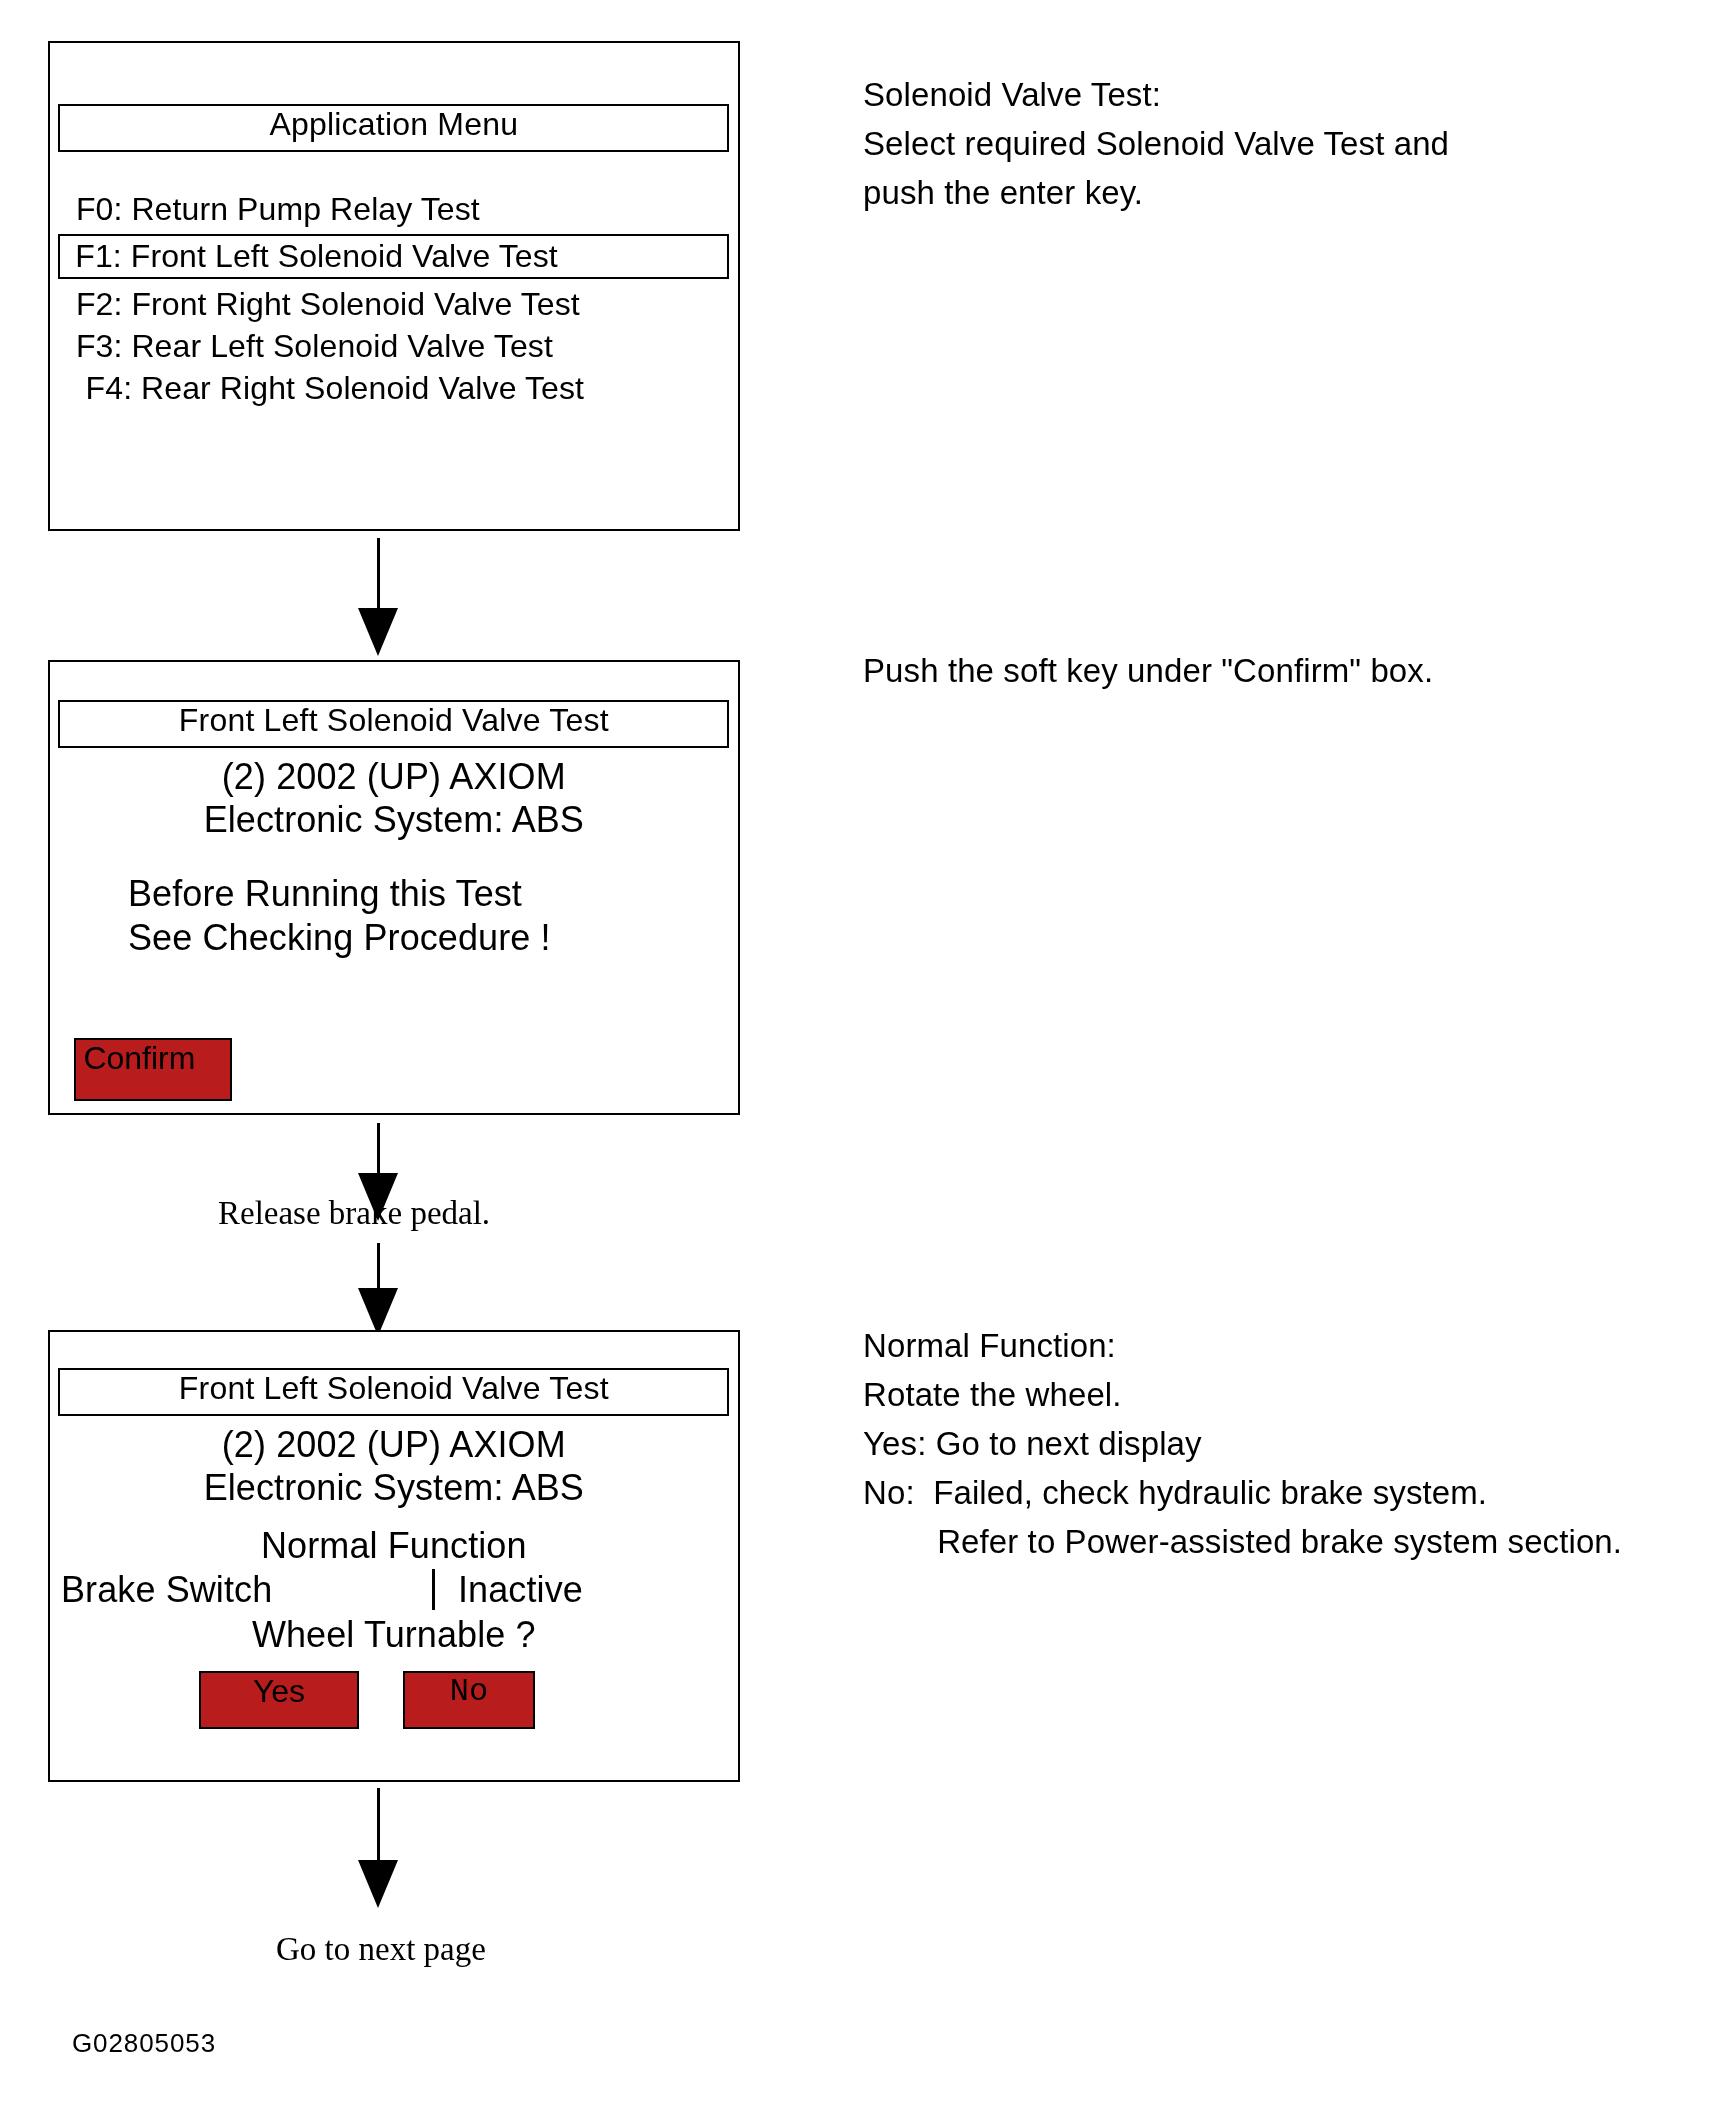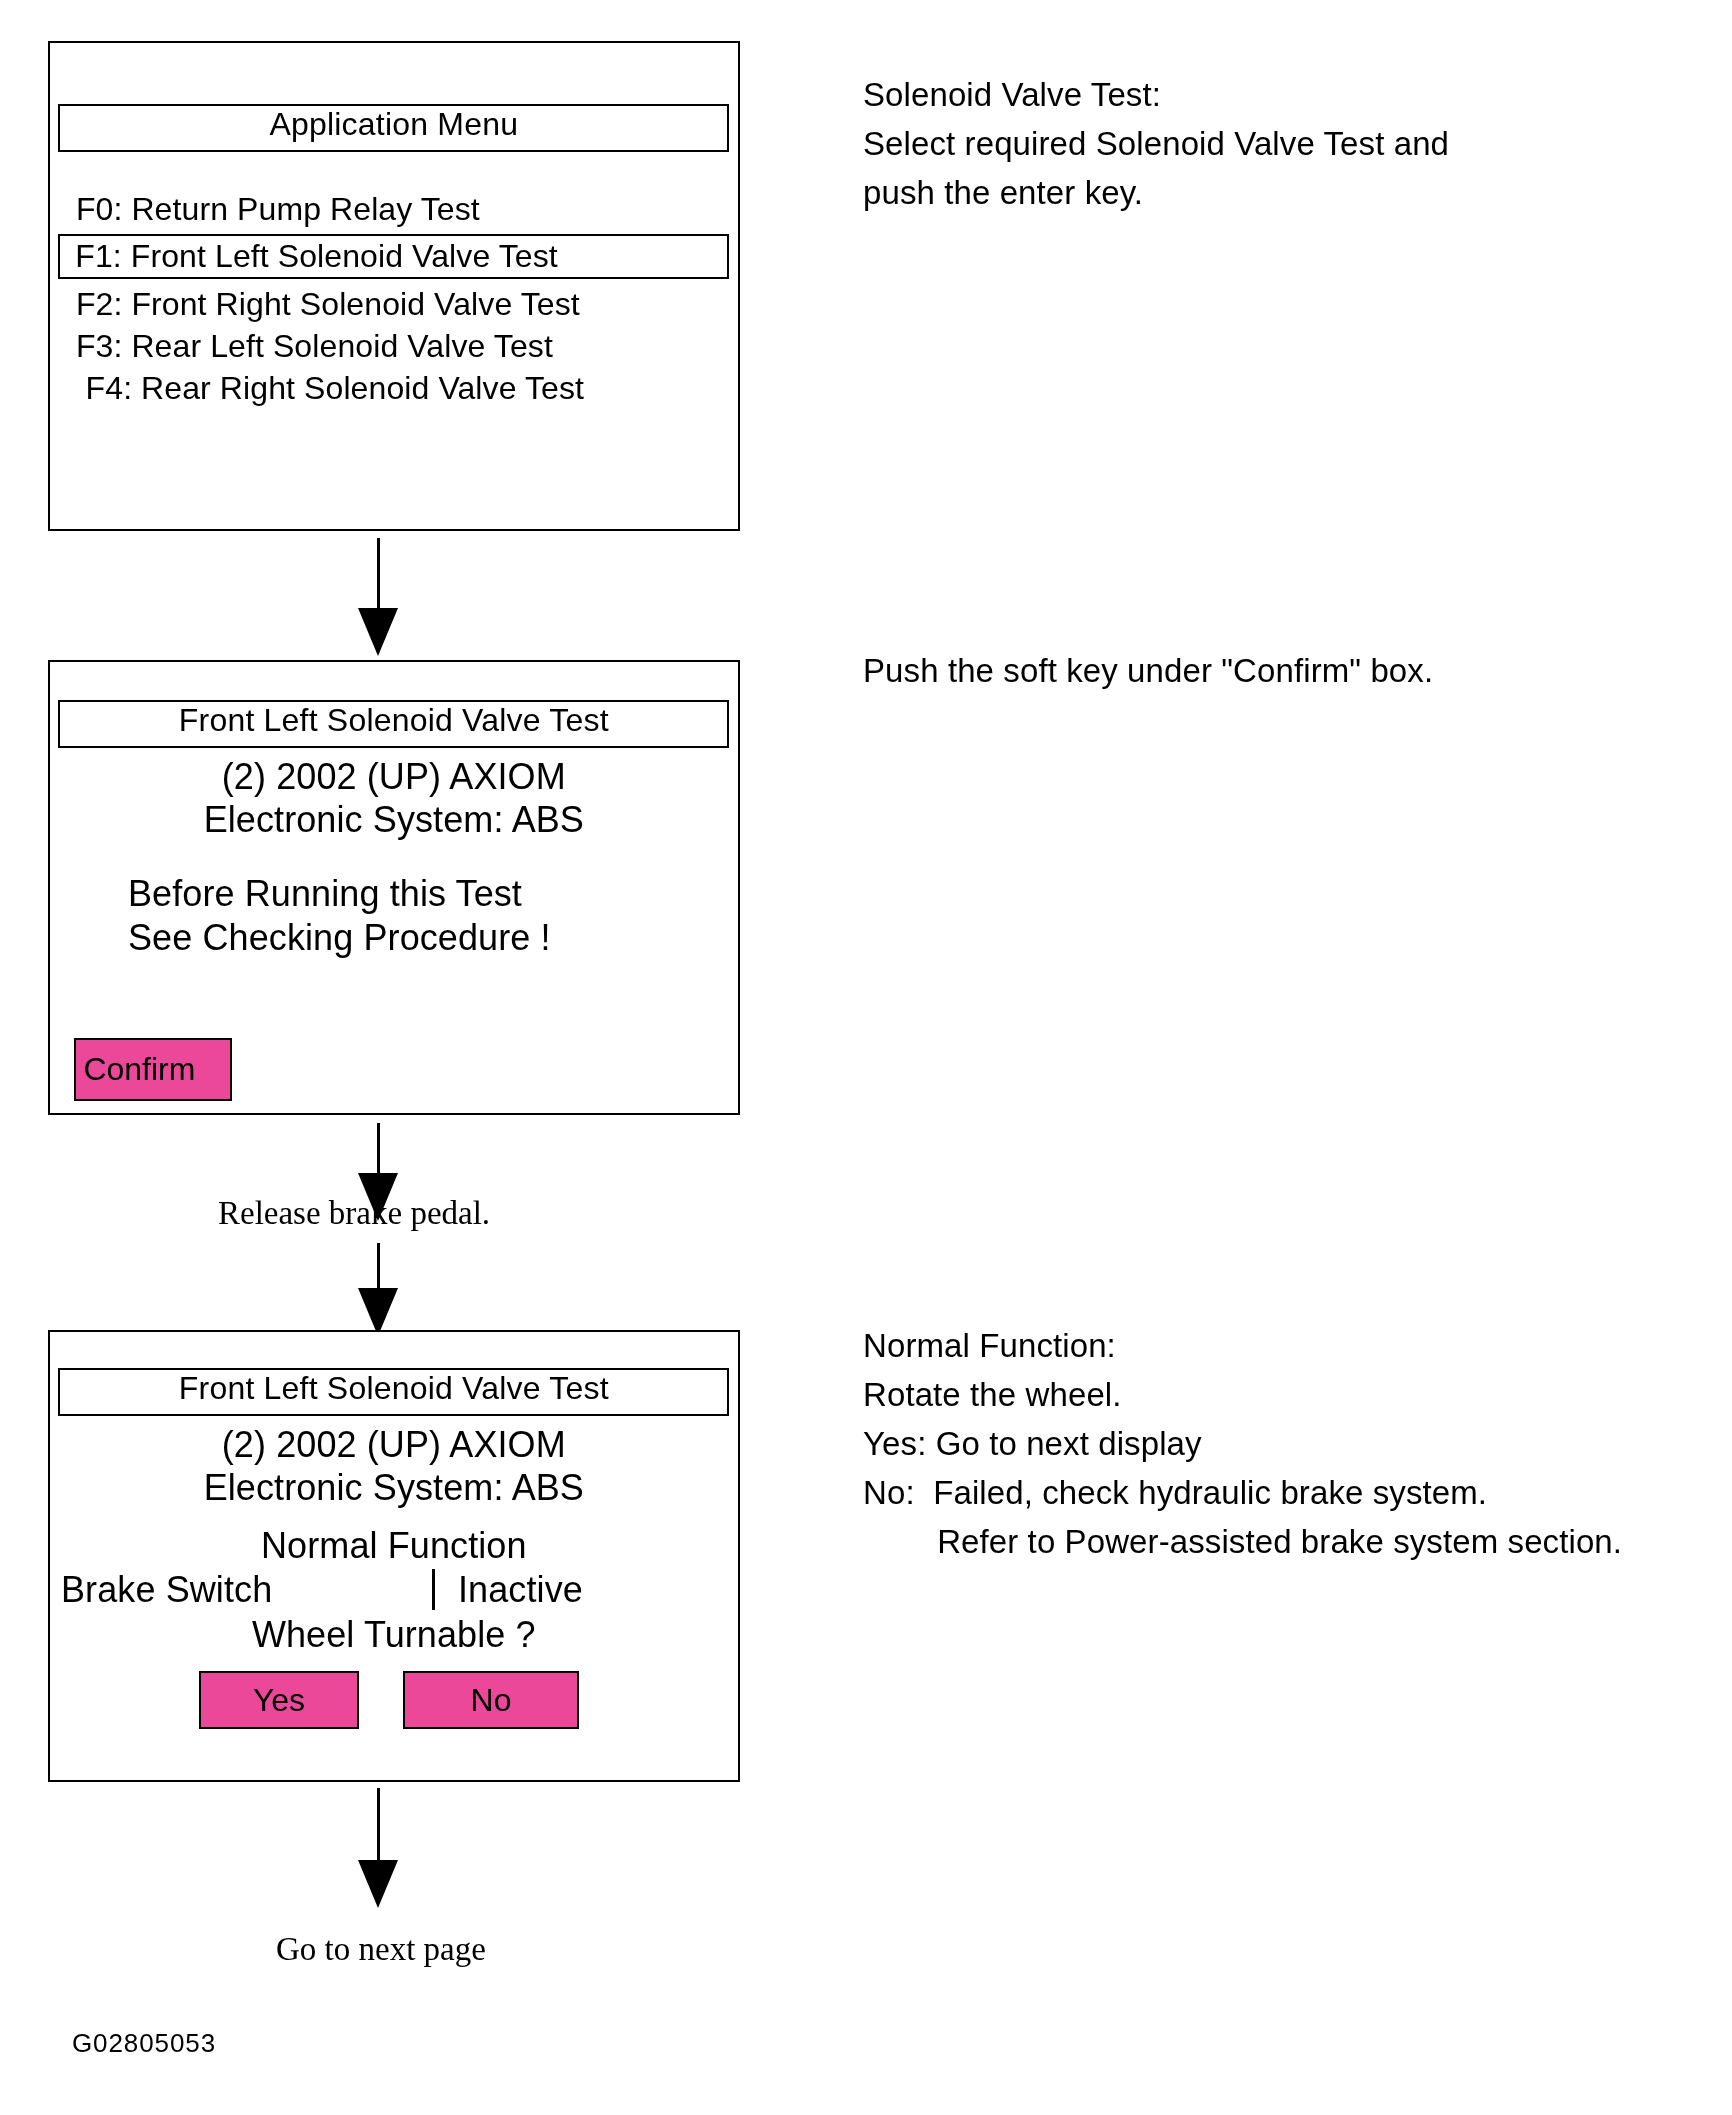--- a/index.html
+++ b/index.html
@@ -65,24 +65,23 @@
   }
   .centered {
     text-align: center;
   }
 
   .softkey {
     position: absolute;
     border: 2.8px solid #000;
     box-sizing: border-box;
     display: flex;
-    align-items: center;
     justify-content: center;
     font-size: 32px;
-    background: #ec4899;
+    background: #b91c1c;
     white-space: nowrap;
   }
   .softkey.confirm {
     justify-content: flex-start;
     padding-left: 7.4px;
   }
 
   .vsep {
     position: absolute;
     width: 2.8px;
@@ -223,21 +222,21 @@
     <div class="vsep" style="left:382px; top:237px; height:41px;"></div>
 
     <div class="screen-line" style="left:408px; top:237px;">Inactive</div>
 
     <div class="screen-line centered" style="left:8.3px; top:282px; width:671px;">Wheel Turnable ?</div>
 
     <div class="softkey" style="left:149px; top:339px; width:160px; height:58px;">
       <span>Yes</span>
     </div>
 
-    <div class="softkey" style="left:353px; top:339px; width:176px; height:58px;">
+    <div class="softkey" style="left:353px; top:339px; width:132px; height:58px;font-family:Liberation Mono, monospace;">
       <span>No</span>
     </div>
   </div>
 
   <div class="note" style="left:863px; top:1321px;">Normal Function:
 Rotate the wheel.
 Yes: Go to next display
 No:  Failed, check hydraulic brake system.
         Refer to Power-assisted brake system section.</div>
 

